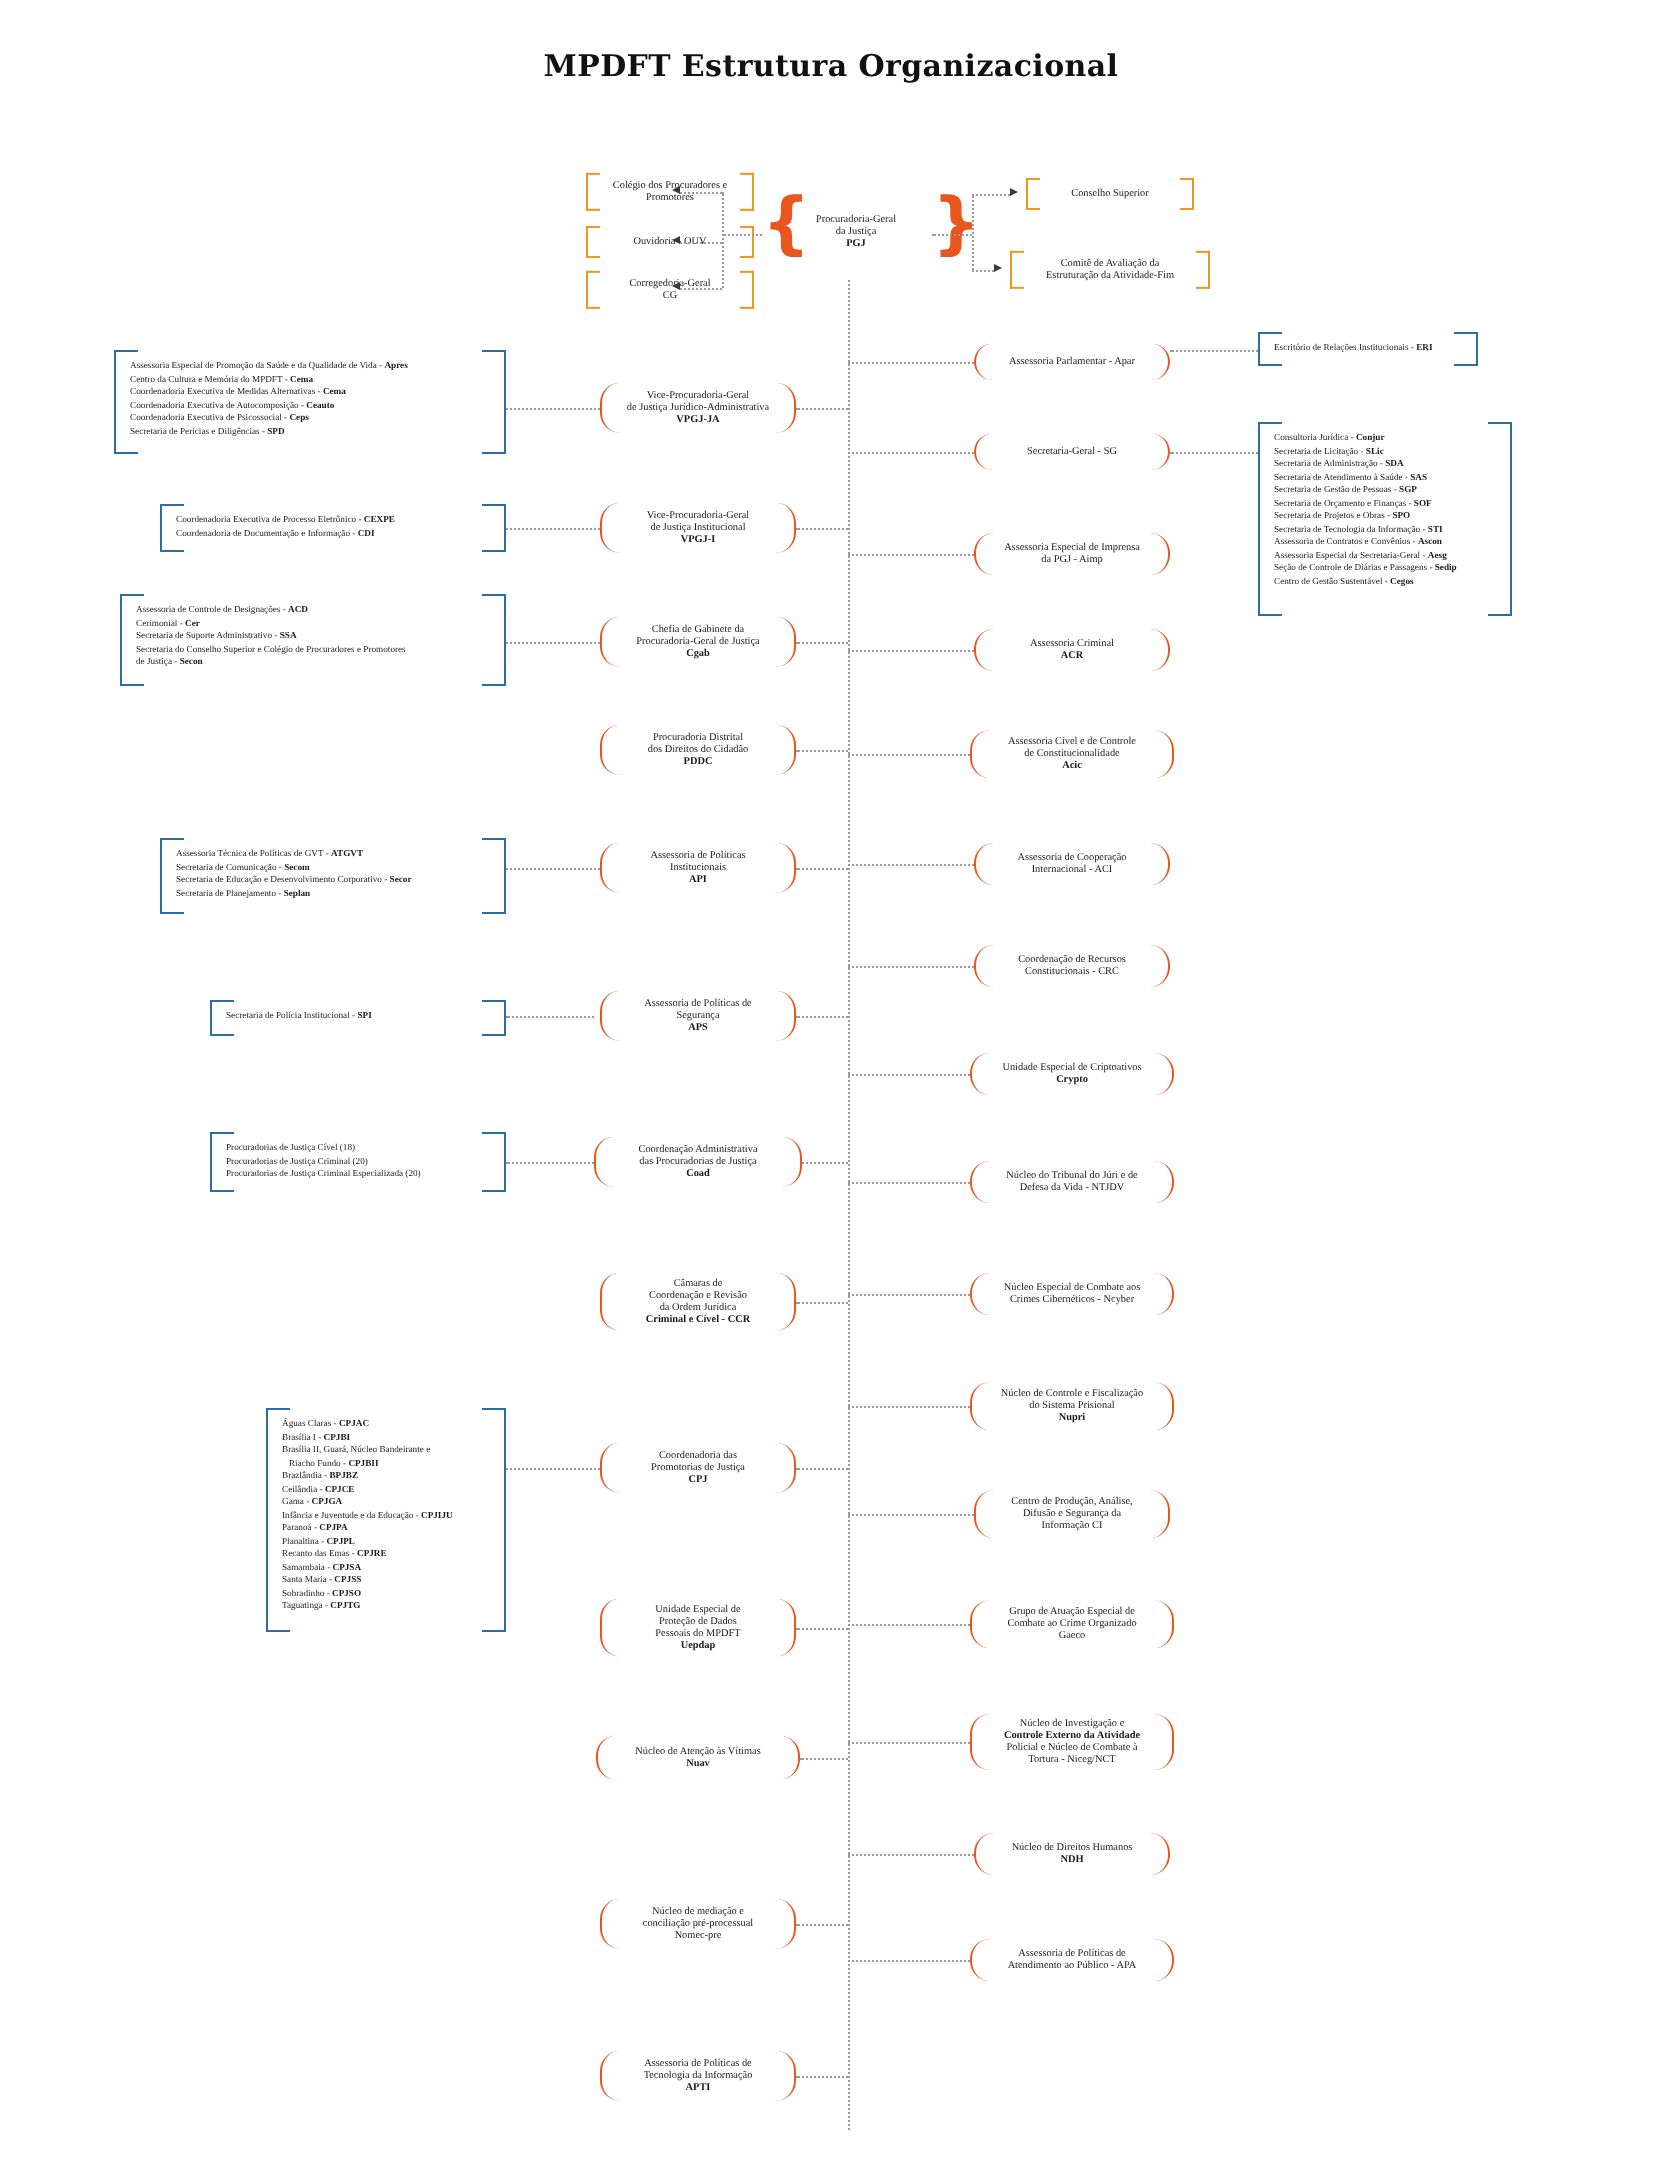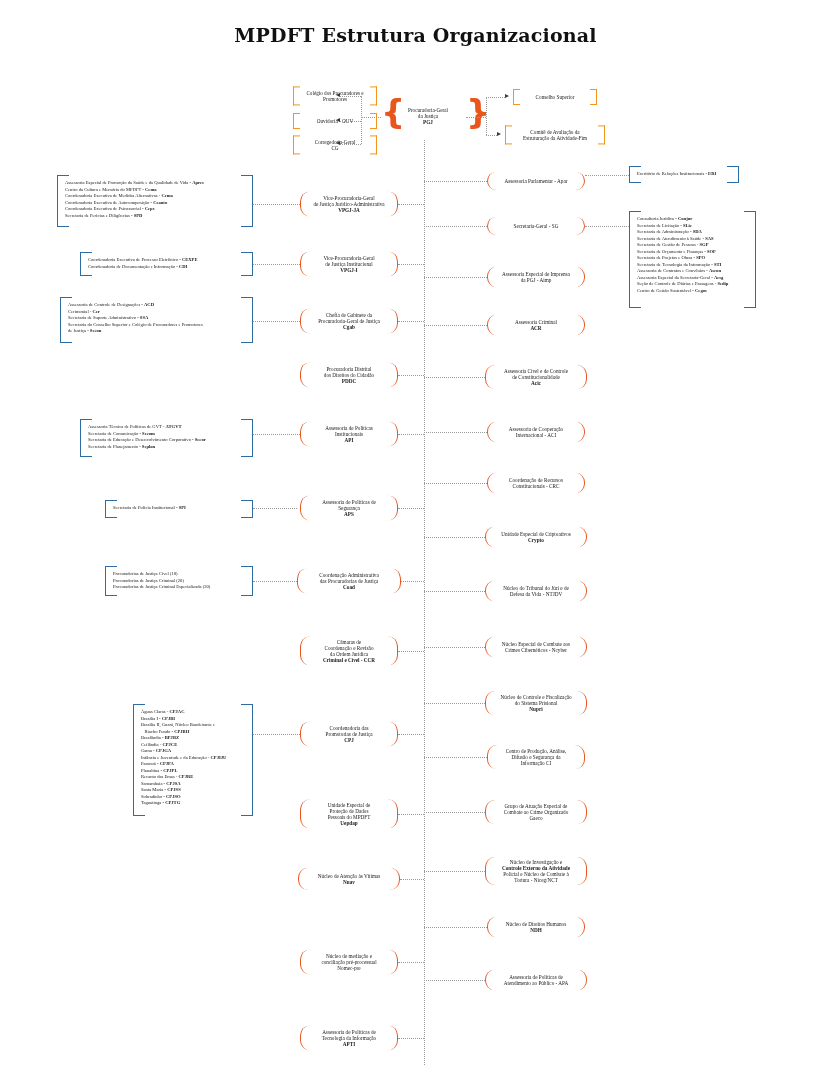--- a/index.html
+++ b/index.html
@@ -3,21 +3,21 @@
 <meta charset="utf-8">
 <style>
   html,body{margin:0;padding:0;}
   body{
     width:831px;height:1080px;background:#ffffff;
     font-family:"Liberation Serif",serif;color:#1a1a1a;
     position:relative;overflow:hidden;
   }
   #page-title{
     position:absolute;top:24px;left:0;width:831px;text-align:center;
-    font-family:"DejaVu Serif",serif;font-weight:bold;font-size:19px;
+    font-family:"DejaVu Serif",serif;font-weight:bold;font-size:15px;
     letter-spacing:.2px;color:#111;
   }
   
   .node{
     position:absolute;box-sizing:border-box;
     display:flex;align-items:center;justify-content:center;
     text-align:center;line-height:1.18;
   }
   
   .paren{

